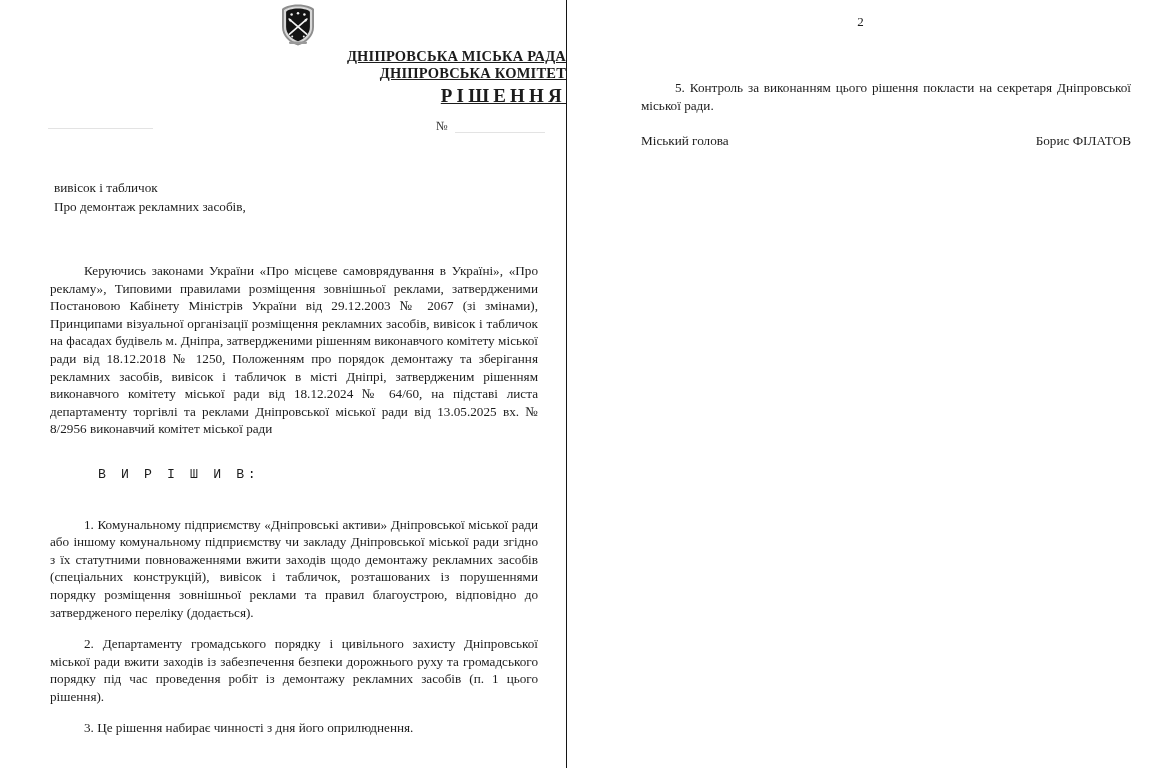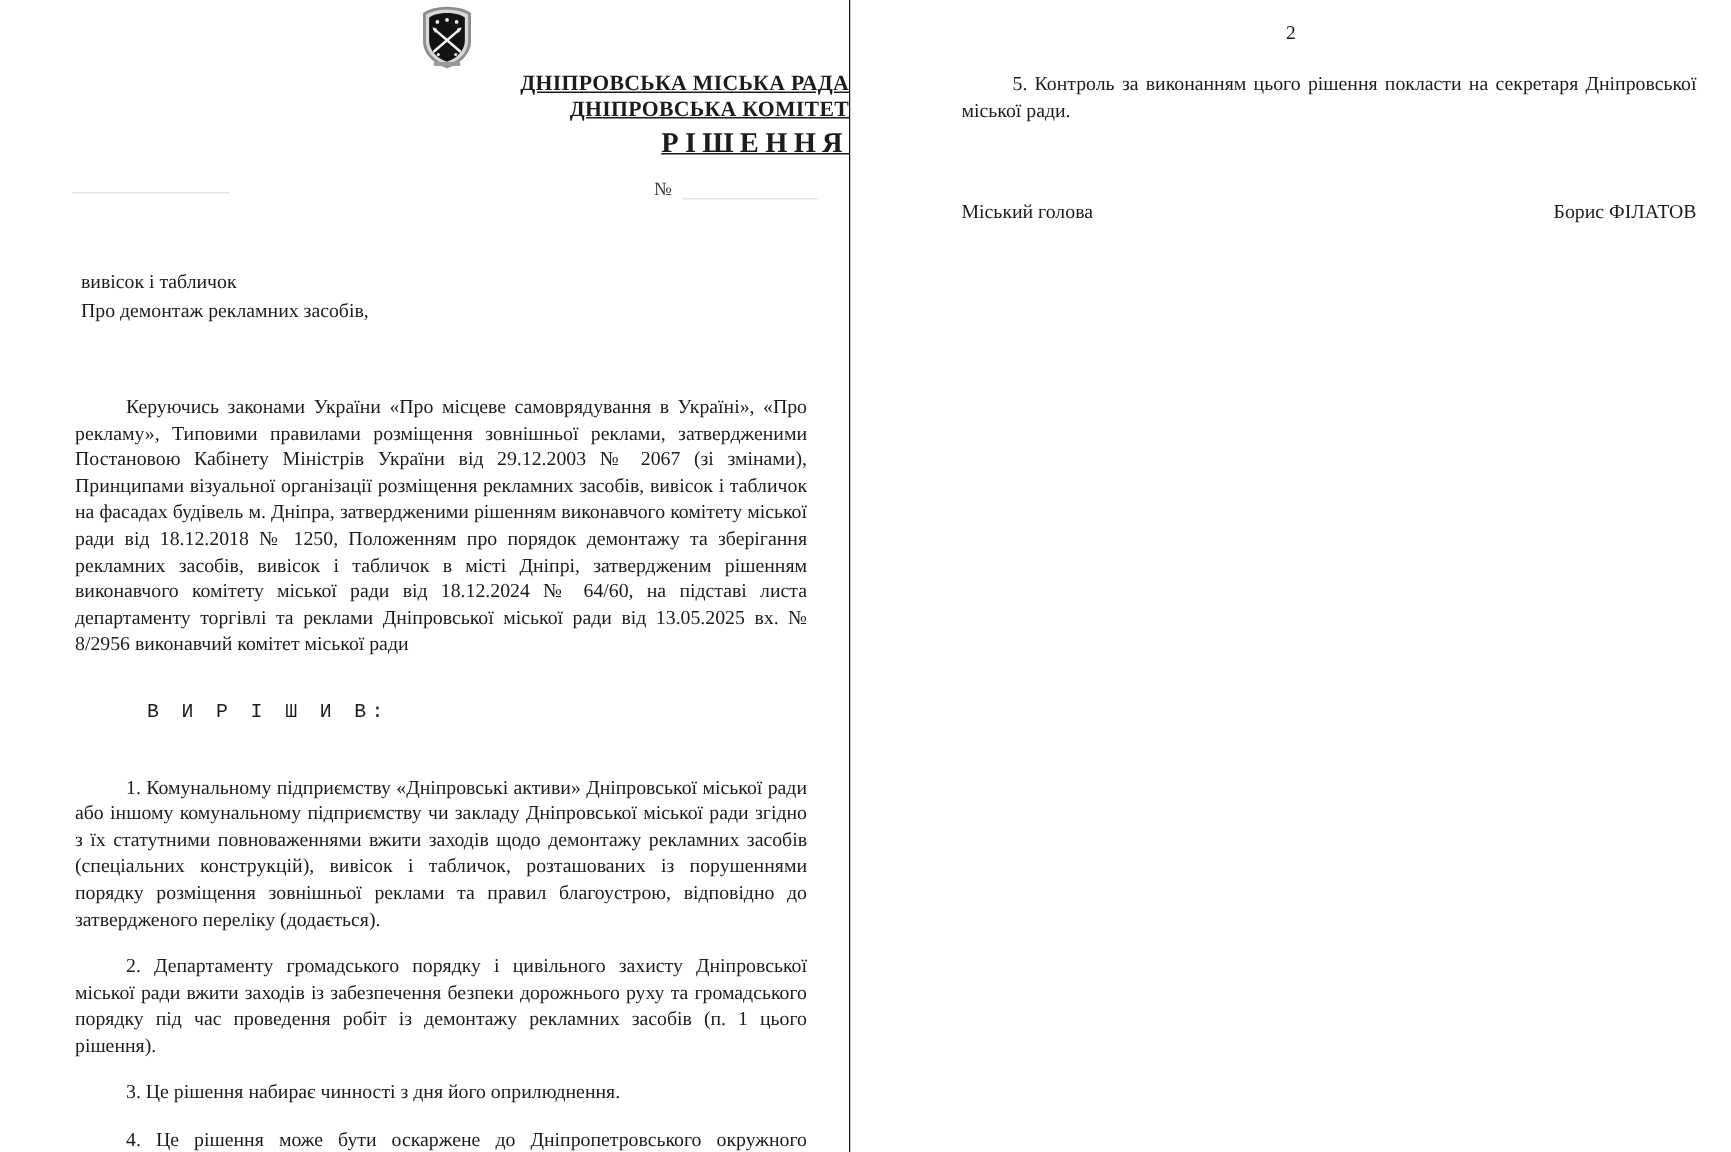--- a/index.html
+++ b/index.html
@@ -129,21 +129,21 @@
   }
 
   p.para {
     margin: 0 0 14px 0;
     font-size: 13.2px;
     line-height: 17.6px;
     text-align: justify;
     text-indent: 34px;
     hyphens: none;
   }
-  p.para:last-child { margin-bottom: 0; }
+  p.para:last-child { margin-bottom: 0; margin-top: 32px; }
 
   .resolved {
     margin: 0;
     padding: 0;
     font-size: 13.2px;
     font-weight: normal;
     letter-spacing: 3.6px;
     text-align: center;
     text-indent: 0;
     padding-left: 14px;

